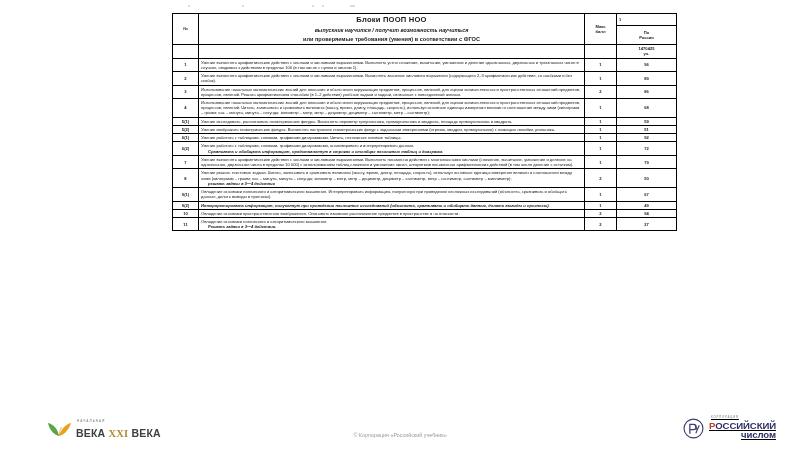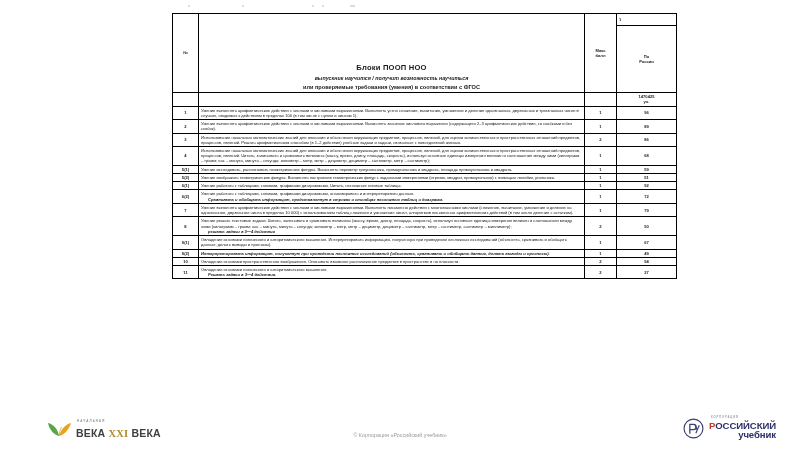--- a/index.html
+++ b/index.html
@@ -63,21 +63,20 @@
   .hdr-title {
     text-align: center;
     padding: 3px 4px 4px 4px;
   }
   .hdr-title .t1 {
     font-weight: bold;
     font-size: 7.6px;
     display: block;
     margin-bottom: 2.5px;
     letter-spacing: .2px;
-    margin-top: 48px;
   }
   .hdr-title .t2 {
     font-weight: bold;
     font-style: italic;
     font-size: 5.3px;
     display: block;
     margin-bottom: 2px;
   }
   .hdr-title .t3 {
     font-weight: bold;
@@ -189,21 +188,21 @@
   
   .logo-right {
     position: absolute;
     right: 24px;
     top: 417px;
     display: flex;
     align-items: center;
     gap: 5px;
   }
   .logo-right .badge { width: 21px; height: 21px; flex: none; }
-  .logo-right .words { line-height: 1; }
+  .logo-right .words { line-height: 1; text-decoration: underline; }
   .logo-right .kicker {
     font-size: 2.7px;
     letter-spacing: .9px;
     color: #9a9aa8;
     font-weight: bold;
     display: block;
     margin-bottom: 1px;
     padding-left: 2px;
   }
   .logo-right .l1 {
@@ -396,17 +395,17 @@
 
   <div class="logo-right">
     <svg class="badge" viewBox="0 0 40 40">
       <circle cx="20" cy="20" r="18" fill="none" stroke="#3c3f73" stroke-width="2.2"></circle>
       <path d="M13 12 h7 a5 5 0 0 1 0 10 h-7 v-10 z M13 22 v8" stroke="#3c3f73" stroke-width="2.4" fill="none"></path>
       <path d="M23 14 l4 9 M31 14 l-4 9 l-2.5 6" stroke="#3c3f73" stroke-width="2.2" fill="none"></path>
     </svg>
     <span class="words">
       <span class="kicker">КОРПОРАЦИЯ</span>
       <span class="l1"><span class="p">Р</span><span>ОССИЙСКИЙ</span></span>
-      <span class="l2">учебник</span>
+      <span class="l2">числом</span>
     </span>
   </div>
 
 </div>
 
 </body></html>

